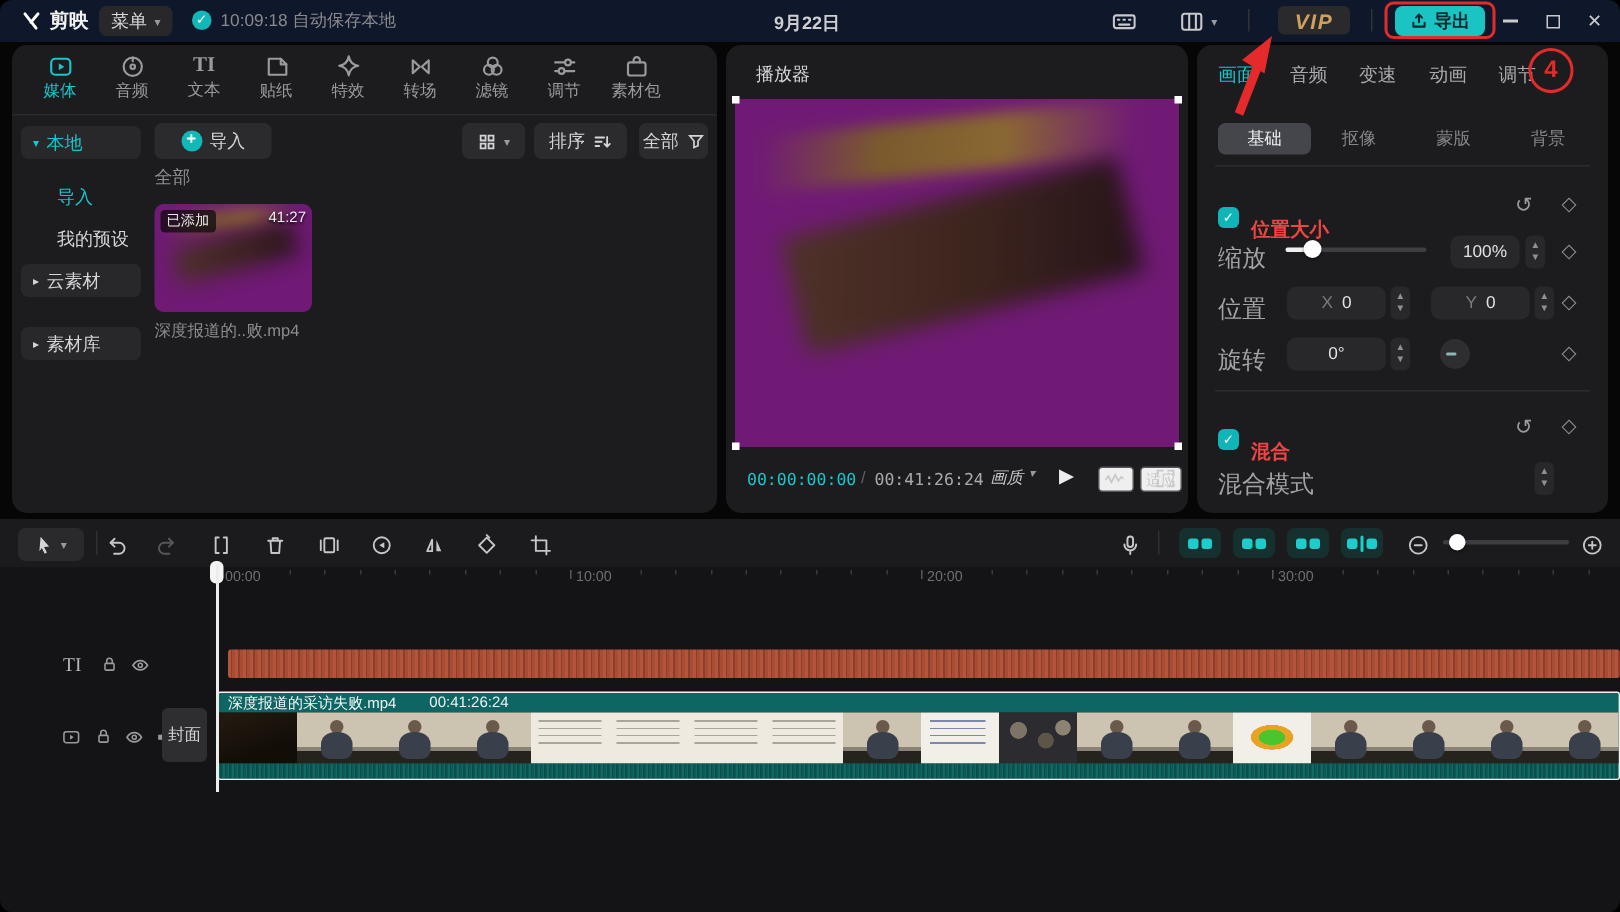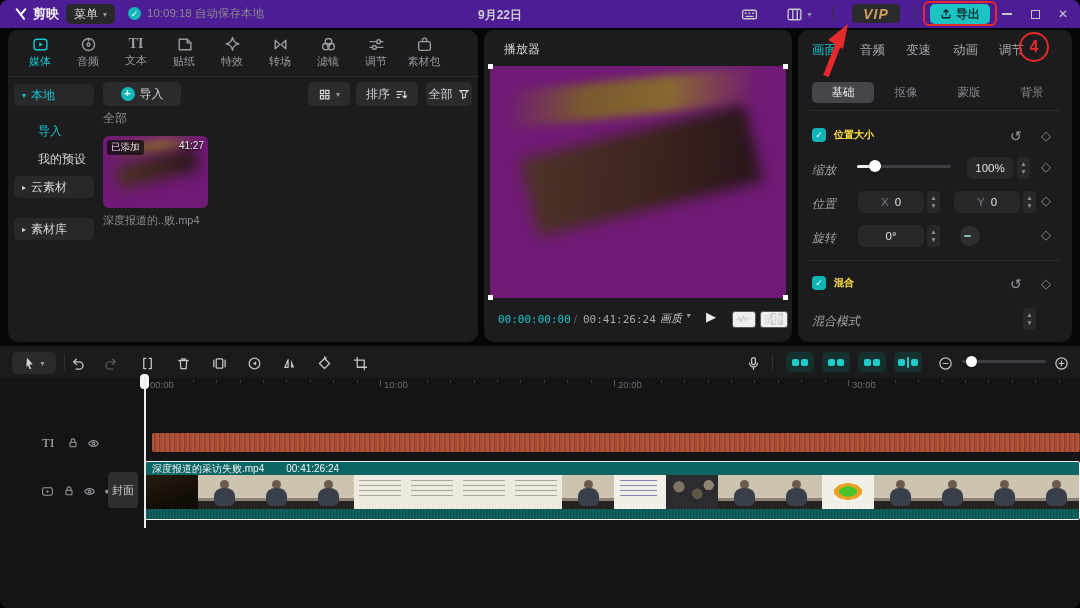--- a/index.html
+++ b/index.html
@@ -2,30 +2,30 @@
 <html><head>
 <meta charset="utf-8">
 <style>
   *{margin:0;padding:0;box-sizing:border-box;}
   html,body{width:1080px;height:608px;background:#000;overflow:hidden;
     font-family:"Liberation Sans","DejaVu Sans",sans-serif;-webkit-font-smoothing:antialiased;}
   .app{position:relative;width:1080px;height:608px;background:#060607;border-radius:8px;overflow:hidden;}
   .abs{position:absolute;}
   .ico{display:block;}
   
-  .titlebar{position:absolute;left:0;top:0;width:1080px;height:28px;background:#4c1d95;}
+  .titlebar{position:absolute;left:0;top:0;width:1080px;height:28px;background:#0f172a;}
   .logo{position:absolute;left:14px;top:5px;display:flex;align-items:center;gap:5px;color:#fff;}
   .logo-text{font-size:13px;font-weight:700;color:#f2f2f2;}
   .menu-btn{position:absolute;left:66px;top:4px;height:20px;padding:0 8px;background:#28282b;border:none;
     border-radius:5px;color:#d8d8da;font-size:12px;display:flex;align-items:center;gap:5px;cursor:default;}
   .caret{font-size:8px;color:#9a9a9e;}
   .autosave{position:absolute;left:128px;top:6px;display:flex;align-items:center;gap:6px;color:#8a8a8e;font-size:11.5px;}
   .chk-dot{width:13px;height:13px;border-radius:50%;background:#12b7b7;color:#fff;font-size:9px;display:flex;
     align-items:center;justify-content:center;}
-  .tb-date{position:absolute;left:440px;top:7px;width:120px;text-align:center;color:#cfcfd2;font-size:12px;font-weight:600;}
+  .tb-date{position:absolute;left:440px;top:7px;width:120px;text-align:right;color:#cfcfd2;font-size:12px;font-weight:600;}
   .tb-ic{position:absolute;top:5px;height:18px;display:flex;align-items:center;justify-content:center;color:#c9c9cc;background:none;border:none;}
   .tb-sep{position:absolute;top:6px;width:1px;height:15px;background:#333336;}
   .vip{position:absolute;left:852px;top:4px;width:48px;height:19px;background:#2a2a2d;border-radius:4px;border:none;
     color:#cfa05e;font-size:14px;font-weight:700;font-style:italic;letter-spacing:1px;display:flex;align-items:center;justify-content:center;}
   .export-btn{position:absolute;left:930px;top:4px;width:60px;height:20px;background:#1cc3c3;border:none;border-radius:5px;
     display:flex;align-items:center;justify-content:center;gap:4px;color:#07292b;font-size:12px;font-weight:700;}
   .win-min{left:996px;width:22px;}.win-max{left:1024px;width:22px;}.win-close{left:1052px;width:22px;font-size:12px;}
   .max-glyph{width:9px;height:9px;border:1.2px solid #c9c9cc;}
   .min-glyph{width:10px;height:1.5px;background:#c9c9cc;}
   
@@ -68,25 +68,25 @@
   .pc-time{font-family:"DejaVu Sans Mono",monospace;font-size:11px;}
   .player-controls{position:absolute;left:0;top:278px;width:308px;height:26px;}
   .pbox{border:1px solid #55555a;border-radius:3px;color:#c9c9cc;font-size:10px;display:flex;align-items:center;justify-content:center;}
   
   .itab{position:absolute;top:12px;font-size:12.5px;color:#a9a9ad;font-weight:500;}
   .itab.active{color:#17c6cc;}
   .subtab{position:absolute;top:52px;width:62px;height:21px;border-radius:5px;color:#85868a;font-size:11.5px;
     display:flex;align-items:center;justify-content:center;}
   .subtab.active{background:#44464c;color:#f0f0f2;}
   .idivider{position:absolute;left:12px;width:250px;height:1px;background:#2c2c2f;}
-  .isec-title{font-size:10px;font-weight:700;color:#fde047;}
+  .isec-title{font-size:13px;font-weight:700;color:#ef4444;margin-top:16px;}
   .cbx{width:14px;height:14px;border-radius:4px;background:#10b5b8;color:#fff;font-size:9px;display:flex;align-items:center;justify-content:center;}
   .reset{color:#9a9a9e;font-size:14px;line-height:1;}
   .kf{color:#8f8f93;font-size:13px;line-height:1;}
-  .ilabel{position:absolute;font-size:12px;color:#a3a3a7;font-style:italic;}
+  .ilabel{position:absolute;font-size:16px;color:#a3a3a7;}
   .vbox{position:absolute;height:22px;background:#28282b;border-radius:6px;color:#e2e2e4;font-size:11.5px;
     display:flex;align-items:center;justify-content:center;gap:6px;}
   .vbox .axis{color:#7c7c80;}
   .stepper{position:absolute;width:13px;height:22px;background:#28282b;border-radius:4px;display:flex;flex-direction:column;
     align-items:center;justify-content:center;color:#909094;font-size:6.5px;line-height:1.2;}
   .slider{position:absolute;height:12px;}
   .sl-track{position:absolute;left:0;top:5px;width:100%;height:3px;background:#3e3e42;border-radius:2px;}
   .sl-fill{position:absolute;left:0;top:5px;height:3px;background:#f0f0f0;border-radius:2px;}
   .sl-handle{position:absolute;top:0;width:12px;height:12px;border-radius:50%;background:#fff;box-shadow:0 1px 2px #0008;}
   .knob{position:absolute;width:20px;height:20px;border-radius:50%;background:#2e2e31;}

